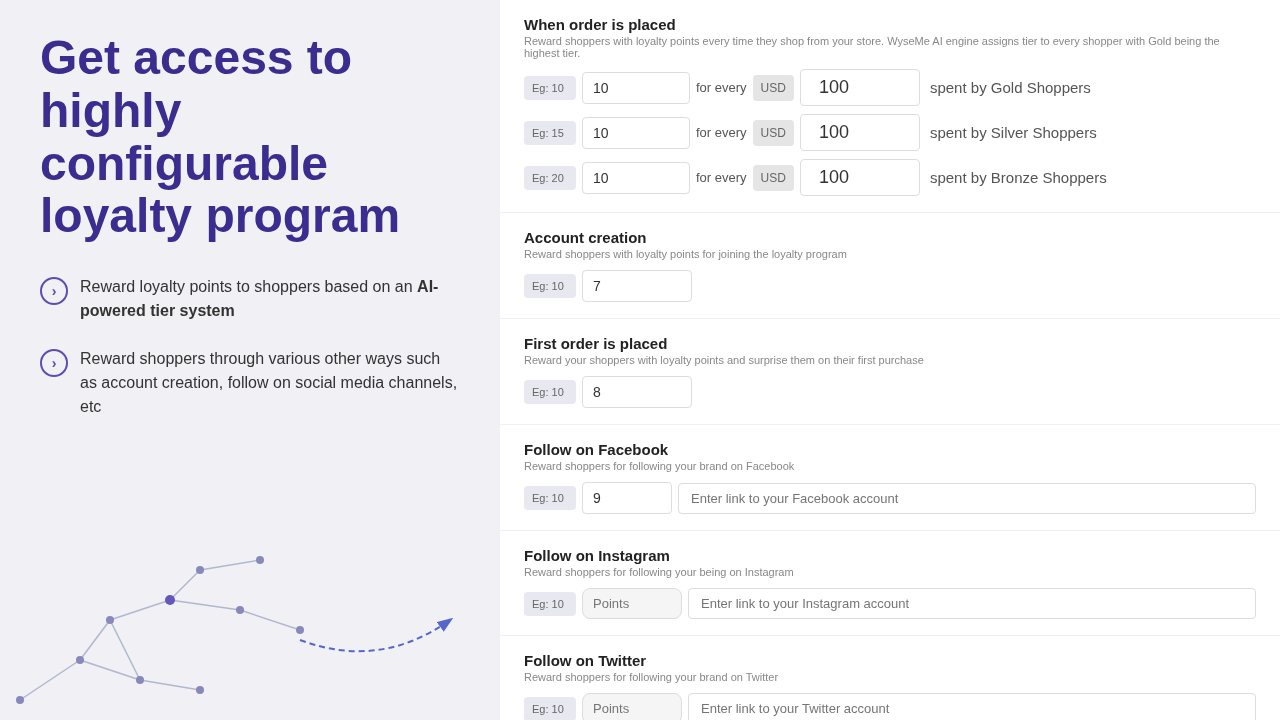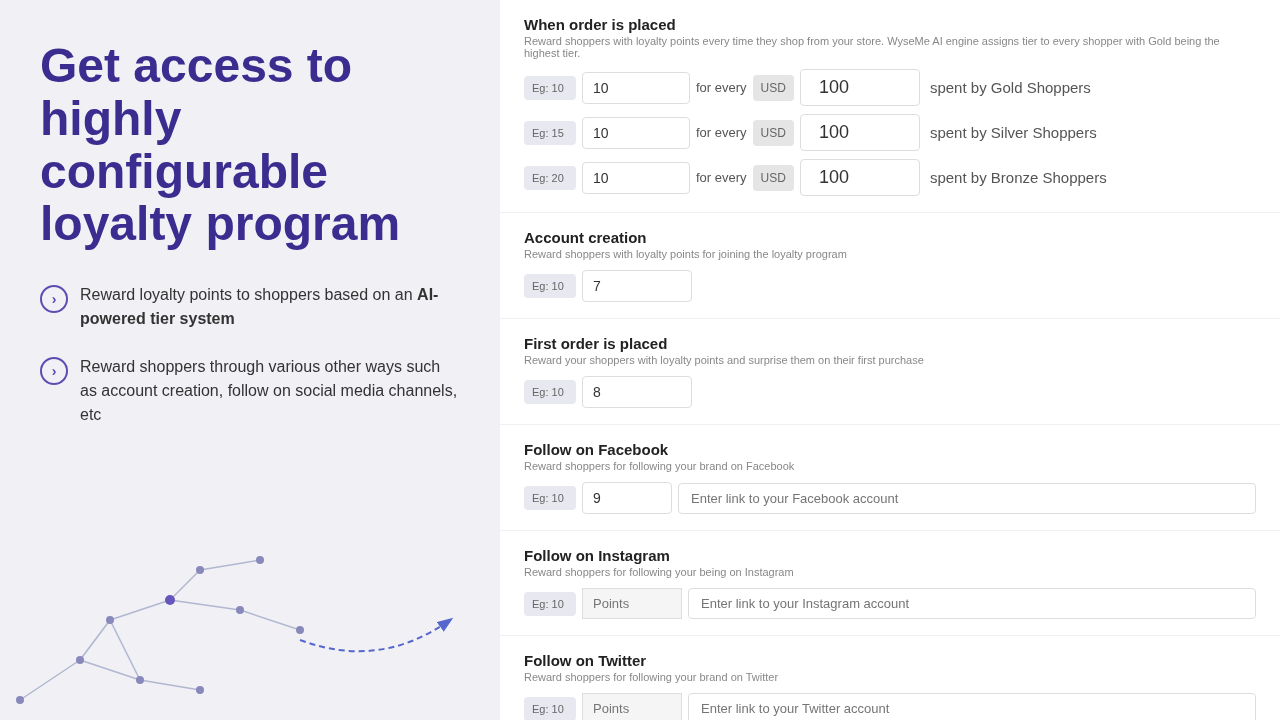--- a/index.html
+++ b/index.html
@@ -10,21 +10,21 @@
       height: 720px;
       overflow: hidden;
       display: flex;
     }
 
     
     .left-panel {
       width: 500px;
       min-width: 500px;
       background: #f0f0f5;
-      padding: 40px 40px 20px 40px;
+      padding: 32px 40px 20px 40px;
       display: flex;
       flex-direction: column;
       position: relative;
       overflow: hidden;
     }
 
     .hero-title {
       font-size: 48px;
       font-weight: 700;
       color: #3b2d8f;
@@ -183,21 +183,21 @@
       border-radius: 4px;
       padding: 7px 10px;
       font-size: 14px;
       color: #333;
       outline: none;
     }
 
     .social-points-badge {
       background: #f5f5f5;
       border: 1px solid #ddd;
-      border-radius: 0;
+      border-radius: 8px;
       padding: 7px 10px;
       font-size: 13px;
       color: #999;
       width: 100px;
     }
 
     .social-url-input {
       flex: 1;
       border: 1px solid #ddd;
       border-radius: 4px;

